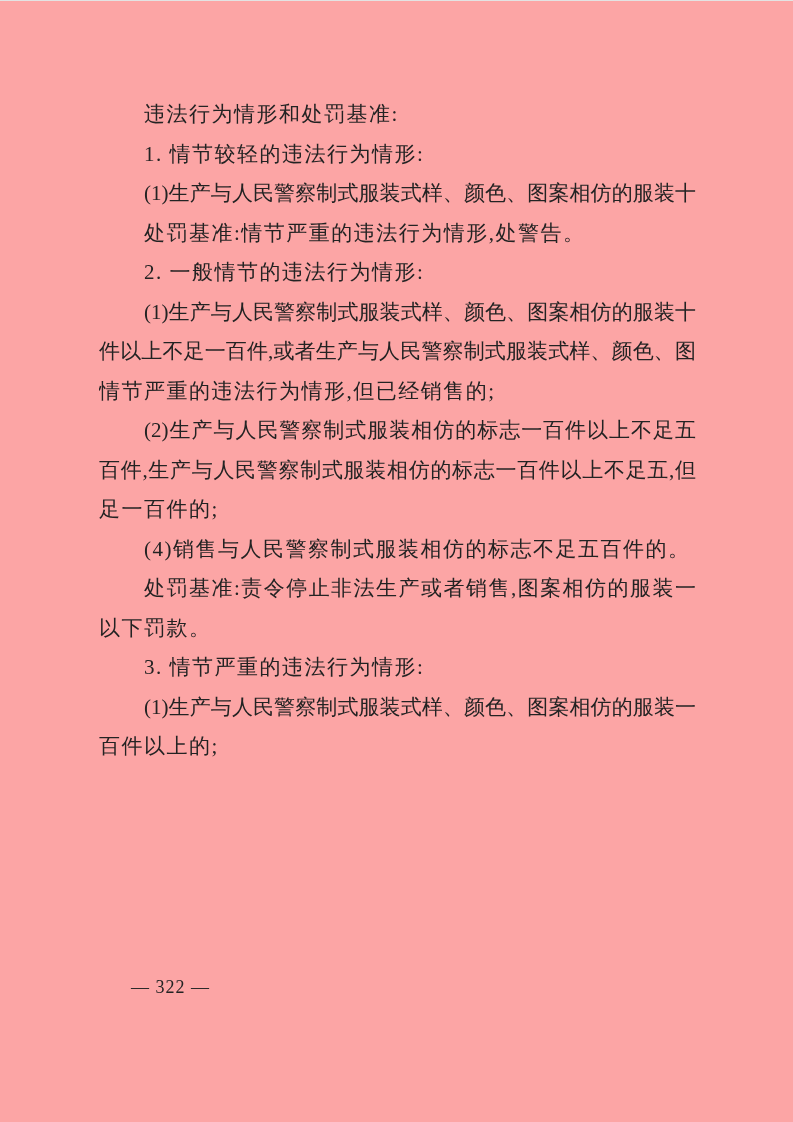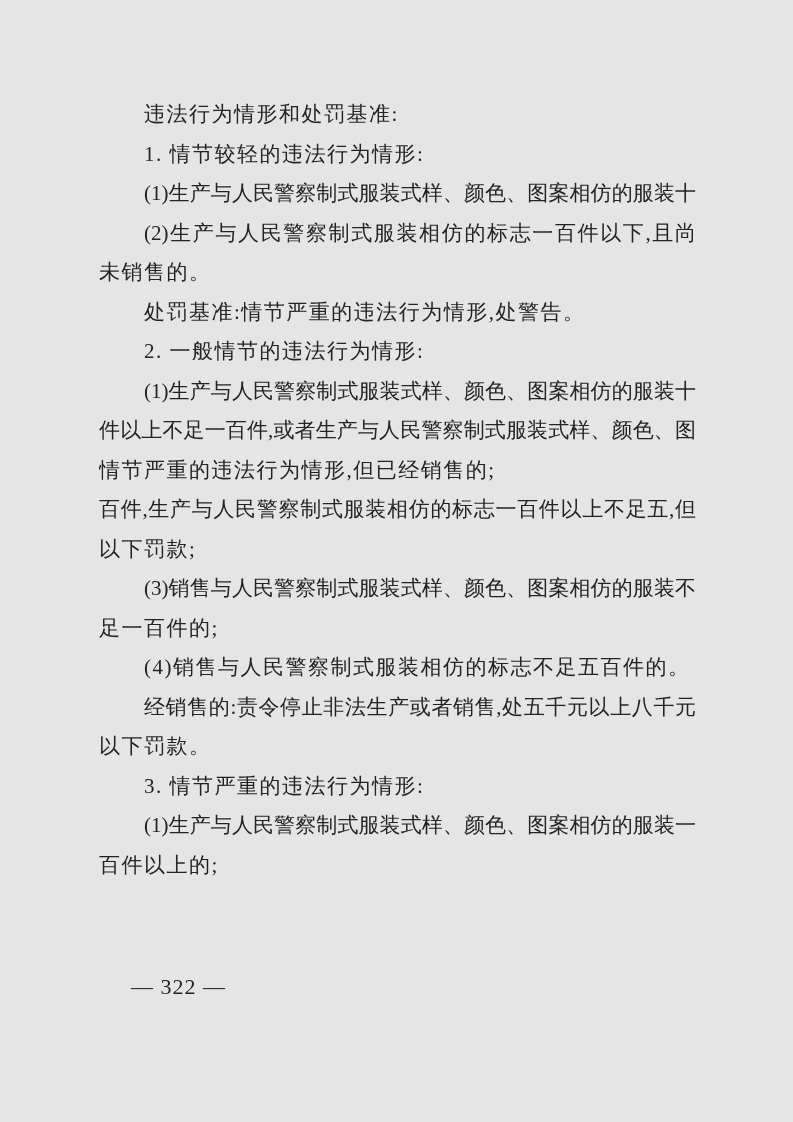--- a/index.html
+++ b/index.html
@@ -5,21 +5,21 @@
 <style>
   html, body {
     margin: 0;
     padding: 0;
     background: #ffffff;
   }
   .page {
     position: relative;
     width: 793px;
     height: 1122px;
-    background: #e5e5e5;
+    background: #fca5a5;
     overflow: hidden;
     font-family: "Liberation Serif", "DejaVu Serif", serif;
     color: #232323;
   }
   .page-top-edge {
     position: absolute;
     top: 0; left: 0;
     width: 100%;
     height: 1px;
     background: #e3e3e3;
@@ -51,21 +51,21 @@
   .line.end {
     text-align-last: left;
     letter-spacing: 1.5px;
   }
   .footer {
     position: absolute;
     left: 131px;
     top: 971px;
     height: 32px;
     line-height: 32px;
-    font-size: 22px;
+    font-size: 18px;
     letter-spacing: 1px;
     color: #232323;
   }
 </style>
 </head>
 <body>
 
 <div class="page">
   <div class="page-top-edge"></div>
 
@@ -76,55 +76,48 @@
     </p>
 
     <p class="para">
       <span class="line first end">1. 情节较轻的违法行为情形:</span>
     </p>
 
     <p class="para">
       <span class="line first">(1)生产与人民警察制式服装式样、颜色、图案相仿的服装十</span>
     </p>
 
-    <p class="para">
-      <span class="line first">(2)生产与人民警察制式服装相仿的标志一百件以下,且尚</span>
-      <span class="line end">未销售的。</span>
-    </p>
 
     <p class="para">
       <span class="line first end">处罚基准:情节严重的违法行为情形,处警告。</span>
     </p>
 
     <p class="para">
       <span class="line first end">2. 一般情节的违法行为情形:</span>
     </p>
 
     <p class="para">
       <span class="line first">(1)生产与人民警察制式服装式样、颜色、图案相仿的服装十</span>
       <span class="line">件以上不足一百件,或者生产与人民警察制式服装式样、颜色、图</span>
       <span class="line end">情节严重的违法行为情形,但已经销售的;</span>
     </p>
 
     <p class="para">
+      <span class="line first">(2)生产与人民警察制式服装相仿的标志一百件以上不足五</span>
       <span class="line">百件,生产与人民警察制式服装相仿的标志一百件以上不足五,但已</span>
-      <span class="line end">以下罚款;</span>
+      <span class="line end">足一百件的;</span>
     </p>
 
-    <p class="para">
-      <span class="line first">(3)销售与人民警察制式服装式样、颜色、图案相仿的服装不</span>
-      <span class="line end">足一百件的;</span>
-    </p>
 
     <p class="para">
       <span class="line first end">(4)销售与人民警察制式服装相仿的标志不足五百件的。</span>
     </p>
 
     <p class="para">
-      <span class="line first">经销售的:责令停止非法生产或者销售,处五千元以上八千元</span>
+      <span class="line first">处罚基准:责令停止非法生产或者销售,图案相仿的服装一</span>
       <span class="line end">以下罚款。</span>
     </p>
 
     <p class="para">
       <span class="line first end">3. 情节严重的违法行为情形:</span>
     </p>
 
     <p class="para">
       <span class="line first">(1)生产与人民警察制式服装式样、颜色、图案相仿的服装一</span>
       <span class="line end">百件以上的;</span>

